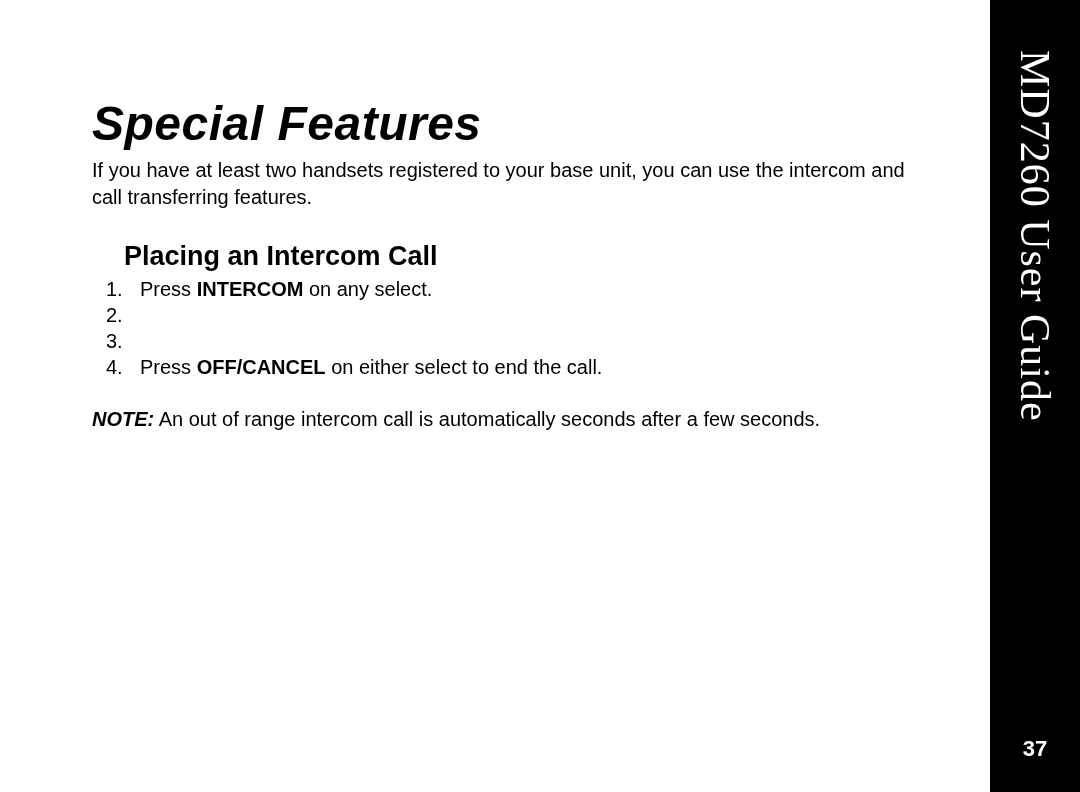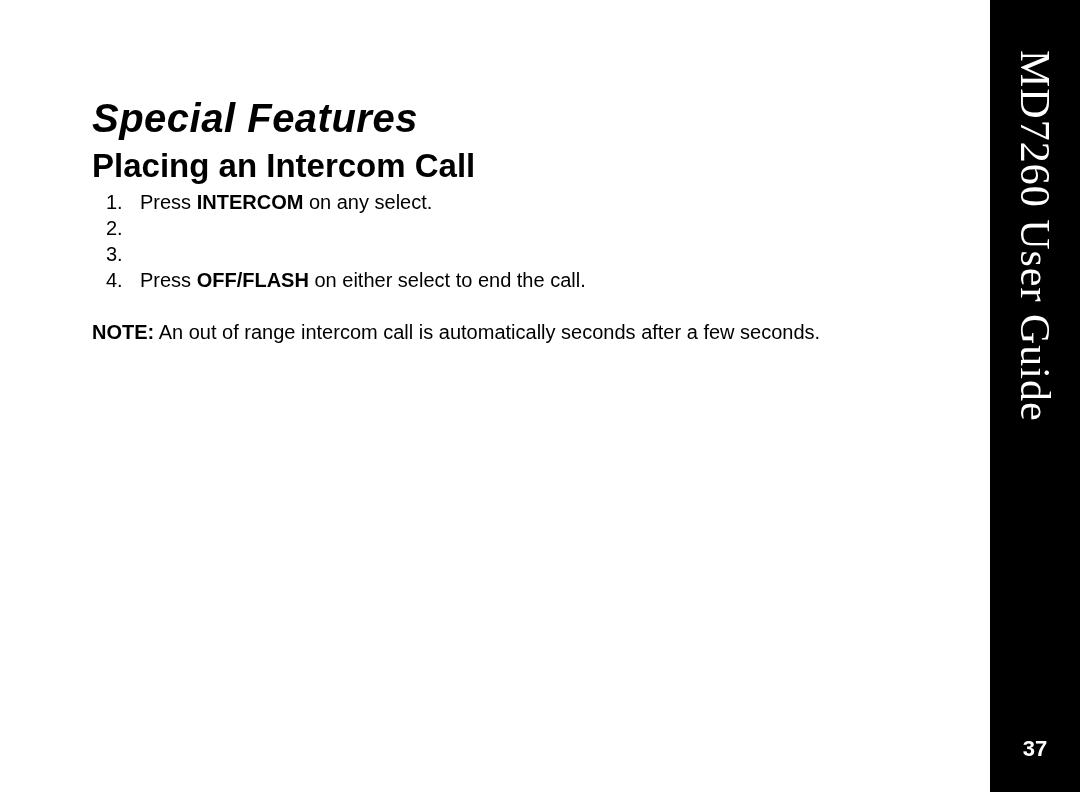--- a/index.html
+++ b/index.html
@@ -40,97 +40,99 @@
     font-weight: bold;
     font-family: Arial, Helvetica, sans-serif;
   }
   .content {
     position: absolute;
     top: 96px;
     left: 92px;
     width: 820px;
   }
   .heading-main {
-    font-size: 40px;
+    font-size: 48px;
     font-weight: bold;
     font-style: italic;
     letter-spacing: 0.5px;
     font-family: Arial, Helvetica, sans-serif;
     margin-bottom: 6px;
   }
   .intro {
     font-size: 20px;
     line-height: 1.35;
     margin-bottom: 30px;
   }
   .heading-sub {
-    font-size: 33px;
+    font-size: 27px;
     font-weight: bold;
     font-family: Arial, Helvetica, sans-serif;
     margin-bottom: 4px;
+    margin-left: 32px;
   }
   .steps {
     font-size: 20px;
     line-height: 1.3;
     margin-left: 14px;
   }
   .step-row {
     display: flex;
     gap: 14px;
     margin-bottom: 0px;
     align-items: baseline;
   }
   .step-num { min-width: 20px; }
   .note {
     font-size: 20px;
     line-height: 1.35;
     margin-top: 26px;
   }
   .bold { font-weight: bold; }
-  .italic { }
+  .italic { font-style: italic; }
   .speaker-icon {
     display: inline-block;
     vertical-align: middle;
     width: 24px; height: 18px;
     position: relative;
     top: -1px;
   }
 </style>
 </head>
 <body>
 
 <div class="page">
 
   <div class="sidebar">
     <div class="sidebar-text">MD7260 User Guide</div>
     <div class="sidebar-pagenum">37</div>
   </div>
 
   <div class="content">
     <h1 class="heading-main">Special Features</h1>
+    <p class="intro">If you have at least two handsets registered to your base unit, you can use the intercom and call transferring features.</p>
 
     <h2 class="heading-sub">Placing an Intercom Call</h2>
 
     <div class="steps">
       <div class="step-row">
         <span class="step-num">1.</span>
         <span>
           <span>Press </span><span class="bold">INTERCOM</span><span> on any select.</span>
         </span>
       </div>
       <div class="step-row">
         <span class="step-num">2.</span>
       </div>
       <div class="step-row">
         <span class="step-num">3.</span>
       </div>
       <div class="step-row">
         <span class="step-num">4.</span>
         <span>
-          <span>Press </span><span class="bold">OFF/FLASH</span><span> on either select to end the call.</span>
+          <span>Press </span><span class="bold">OFF/CANCEL</span><span> on either select to end the call.</span>
         </span>
       </div>
     </div>
 
     <p class="note">
       <span class="bold italic">NOTE:</span><span>  An out of range intercom call is automatically seconds after a few seconds.</span>
     </p>
   </div>
 
 </div>

